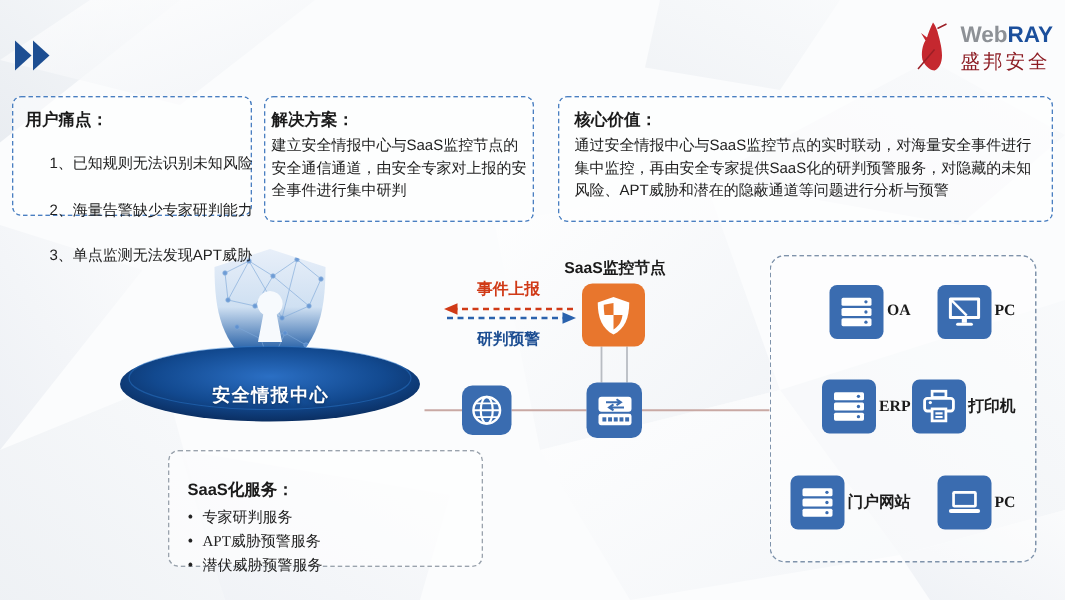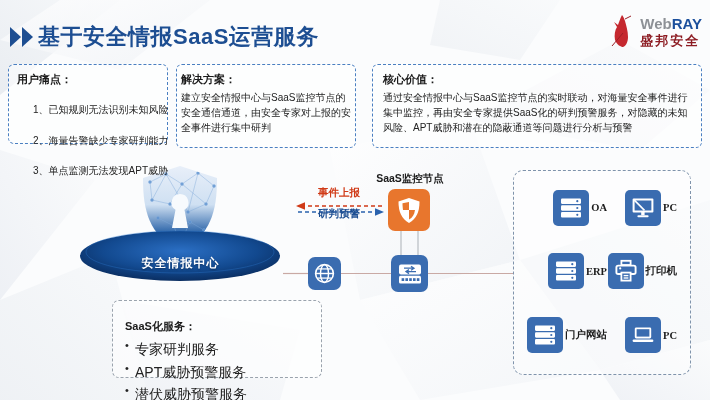--- a/index.html
+++ b/index.html
@@ -20,50 +20,50 @@
   .chev{width:0;height:0;border-top:10px solid transparent;border-bottom:10px solid transparent;border-left:11px solid #1d4e92;}
   #page-title{position:absolute;left:38px;top:22px;font-size:22px;font-weight:bold;color:#1d4e92;letter-spacing:.5px;white-space:nowrap;}
 
   
   #logo{position:absolute;right:8px;top:11px;height:40px;display:flex;align-items:center;gap:5px;}
   #logo-mark{width:26px;height:36px;position:relative;}
   #logo-text{display:flex;flex-direction:column;line-height:1;}
   #logo-en{font-size:15px;font-weight:bold;white-space:nowrap;}
   #logo-en .w{color:#8d9196;}
   #logo-en .r{color:#1b4f9c;}
-  #logo-cn{font-size:13px;font-weight:bold;color:#8c1b22;letter-spacing:2px;margin-top:3px;white-space:nowrap;}
+  #logo-cn{font-size:13px;font-weight:normal;color:#8c1b22;letter-spacing:2px;margin-top:3px;white-space:nowrap;}
 
   
   .dbox{position:absolute;border:1px dashed #4a7fc1;border-radius:6px;background:rgba(255,255,255,.55);box-sizing:border-box;z-index:4;}
   .dbox .bt{font-size:11px;font-weight:bold;color:#1b1b1b;margin:0 0 3px 0;}
   .dbox .bl{font-size:10px;color:#222;line-height:1.45;margin:16px;white-space:nowrap;}
   .dbox .wrap{font-size:10px;color:#222;line-height:1.5;margin:0;}
 
   #box-pain{left:8px;top:64px;width:160px;height:80px;padding:7px 8px;}
   #box-sol{left:176px;top:64px;width:180px;height:84px;padding:7px 4px;}
   #box-val{left:372px;top:64px;width:330px;height:84px;padding:7px 10px;}
 
   #box-saas{position:absolute;left:112px;top:300px;width:210px;height:78px;
             border:1px dashed #9aa3ad;border-radius:7px;background:rgba(255,255,255,.6);
             padding:6px 10px;box-sizing:border-box;z-index:6;}
   #box-saas .bt{font-size:11px;font-weight:bold;color:#1b1b1b;margin:12px 0 4px 2px;}
   #box-saas ul{margin:0;padding:0;list-style:none;}
-  #box-saas li{font-size:14px;color:#222;line-height:1.62;padding-left:12px;position:relative;}
+  #box-saas li{font-size:10px;color:#222;line-height:1.62;padding-left:12px;position:relative;font-family:Liberation Serif, serif;}
   #box-saas li:before{content:"•";position:absolute;left:2px;top:-1px;font-size:11px;color:#222;}
 
   
   #center-graphic{position:absolute;left:78px;top:160px;width:205px;height:125px;z-index:3;}
   #sic-label{position:absolute;left:78px;top:255px;width:205px;text-align:center;
              font-size:12px;font-weight:bold;color:#ffffff;z-index:4;letter-spacing:1px;
              text-shadow:0 1px 2px rgba(0,0,0,.35);}
 
   
   #flow-up{position:absolute;left:297px;top:186px;width:84px;text-align:center;
            font-size:10.5px;font-weight:bold;color:#d03a17;z-index:6;white-space:nowrap;}
-  #flow-dn{position:absolute;left:297px;top:207px;width:84px;text-align:center;
+  #flow-dn{position:absolute;left:297px;top:219px;width:84px;text-align:center;
            font-size:10.5px;font-weight:bold;color:#1d4e92;z-index:6;white-space:nowrap;}
   #arrow-svg{position:absolute;left:294px;top:200px;width:92px;height:18px;z-index:6;}
 
   
   .node{position:absolute;border-radius:7px;display:flex;align-items:center;justify-content:center;z-index:6;}
   #node-saas{left:388px;top:189px;width:42px;height:42px;background:#e8762d;}
   #saas-title{position:absolute;left:368px;top:172px;width:84px;text-align:center;
               font-size:10.5px;font-weight:bold;color:#1b1b1b;z-index:6;white-space:nowrap;}
   #node-globe{left:308px;top:257px;width:33px;height:33px;background:#3a6cb0;}
   #node-switch{left:391px;top:255px;width:37px;height:37px;background:#3a6cb0;}
@@ -123,21 +123,20 @@
 
     <line x1="401" y1="255" x2="401" y2="231" stroke="#b8bcc2" stroke-width="1.2"></line>
     <line x1="418" y1="255" x2="418" y2="231" stroke="#b8bcc2" stroke-width="1.2"></line>
   </svg>
 
   <div id="header">
     <div id="chevrons">
       <span class="chev"></span>
         <span class="chev"></span>
     </div>
-    <div id="page-title">基于安全情报SaaS运营服务</div>
 
     <div id="logo">
       <div id="logo-mark">
         <svg viewBox="0 0 26 36" width="26" height="36">
           <path d="M13 2 C11 6, 10 9, 9 12 L5 9 L8 14 C6 17, 5 22, 6 27 C8 32, 12 34, 14 34 C17 33, 19 29, 19 24 C19 18, 17 12, 16 8 C15 5, 14 3, 13 2 Z" fill="#c5282f"></path>
           <path d="M3 33 L14 20" stroke="#9b1f26" stroke-width="1" fill="none"></path>
           <path d="M16 6 L22 3" stroke="#9b1f26" stroke-width="1" fill="none"></path>
         </svg>
       </div>
       <div id="logo-text">

